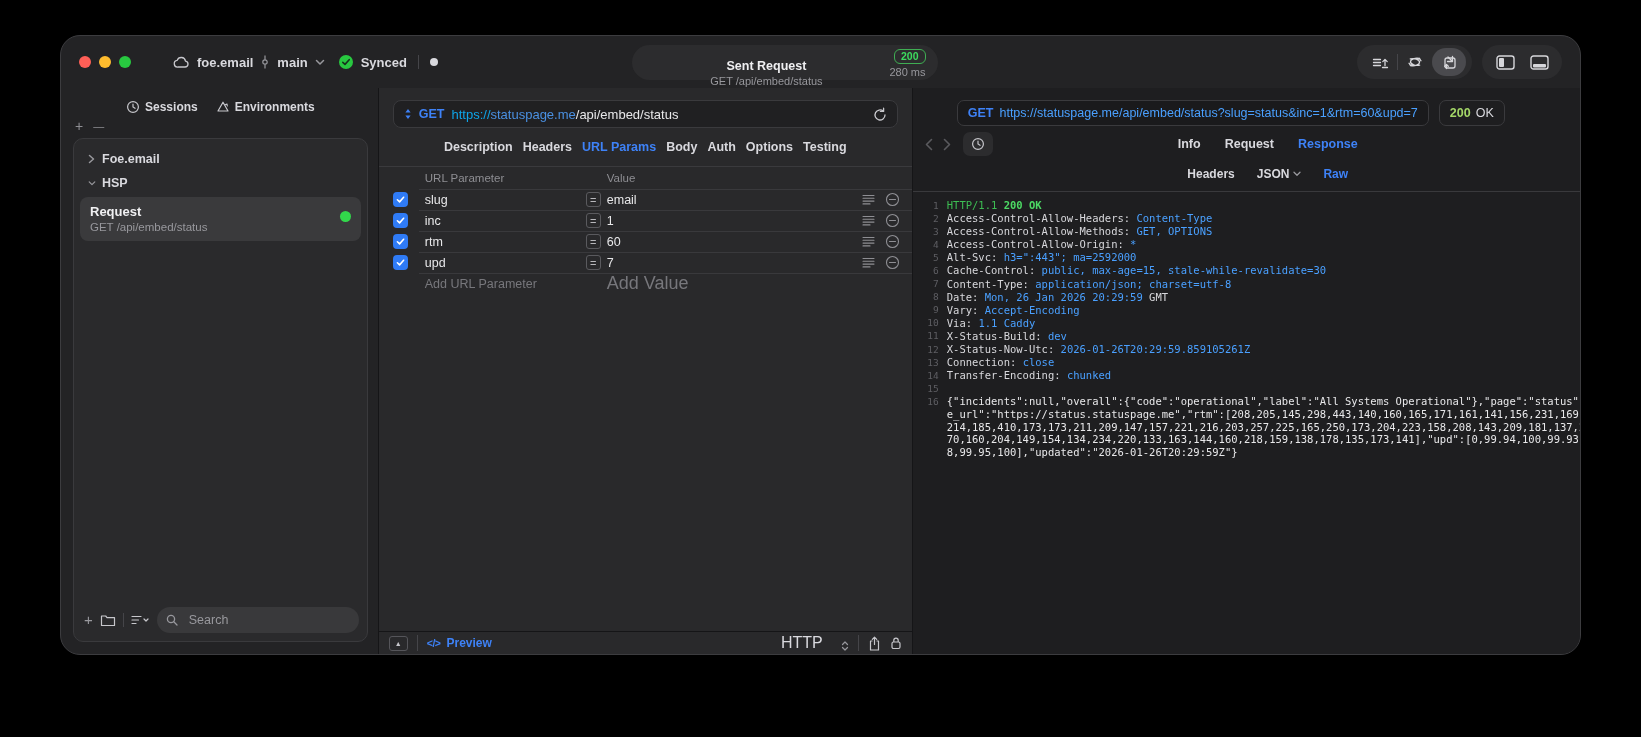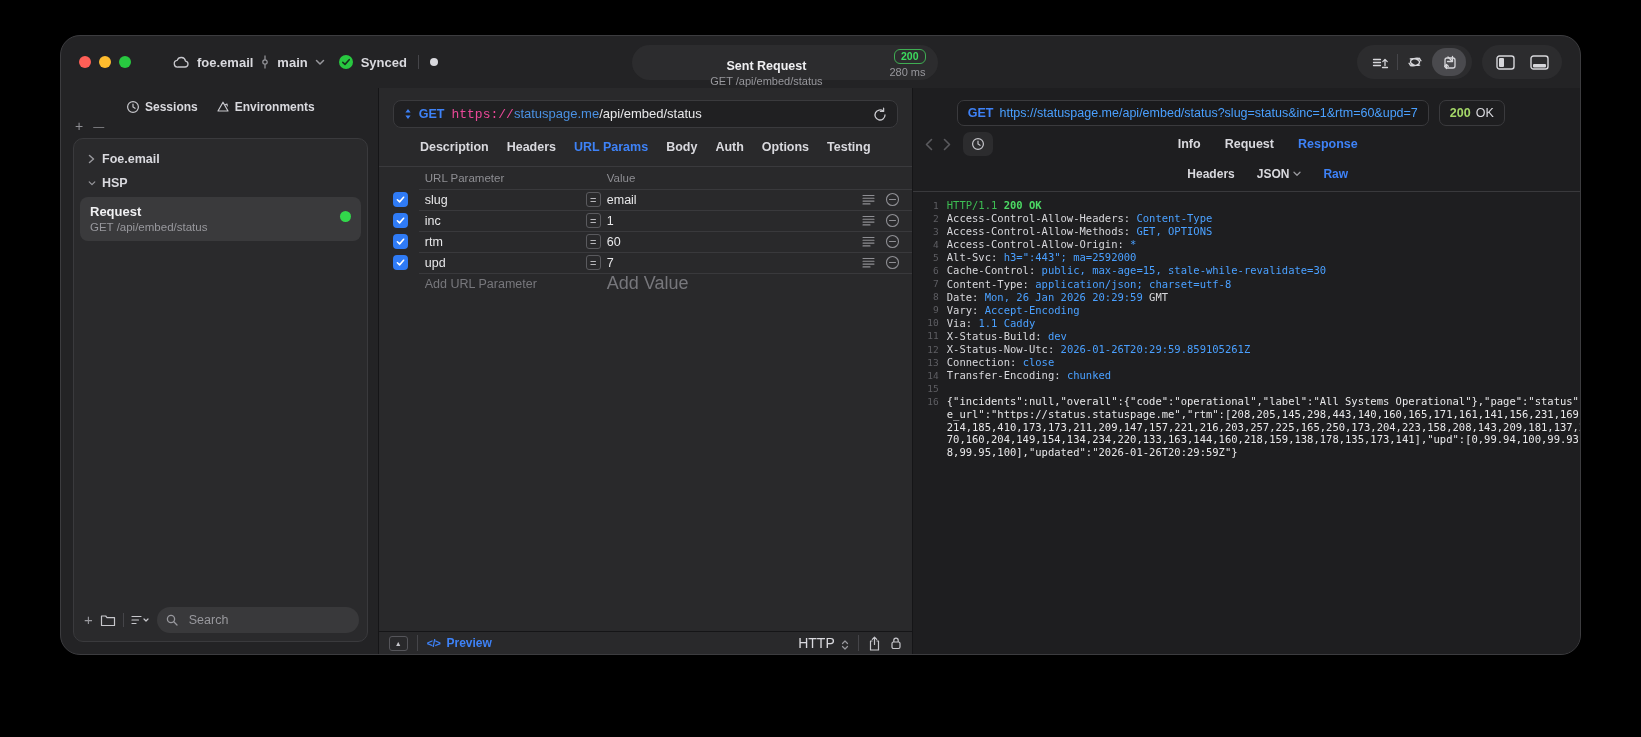--- a/index.html
+++ b/index.html
@@ -57,22 +57,22 @@
   .sb-footer .vline{height:14px;}
   .search-pill{flex:1;height:26px;background:#39393b;border-radius:13px;display:flex;align-items:center;gap:11px;padding:0 9px;}
   .search-pill input{flex:1;min-width:0;background:transparent;border:none;outline:none;color:var(--text);font-size:12.5px;}
   .search-pill input::placeholder{color:var(--dim);}
   
   .reqpanel{flex:0 0 534px;background:var(--panel-mid);border-left:1px solid var(--hairline);display:flex;flex-direction:column;min-height:0;}
   .urlbar{margin:12px 14px 0;height:28px;background:#202022;border:1px solid var(--border);border-radius:8px;
     display:flex;align-items:center;gap:7px;padding:0 10px;}
   .method{color:var(--blue);font-weight:700;font-size:12.5px;}
   .url{font-size:13px;white-space:nowrap;overflow:hidden;}
-  .url .scheme{color:#ec4899;font-family:Liberation Mono, monospace;} .url .host{color:#4a90e2;} .url .path{color:#e8e8ea;}
-  .mtabs{height:38px;display:flex;align-items:center;justify-content:center;gap:18px;}
+  .url .scheme{color:#0ea5e9;} .url .host{color:#4a90e2;} .url .path{color:#e8e8ea;}
+  .mtabs{height:38px;display:flex;align-items:center;justify-content:center;gap:10px;}
   .mtab{font-size:12.5px;color:var(--text);font-weight:700;cursor:default;}
   .mtab.active{color:var(--blue);}
   .ptable{border-top:1px solid var(--border);}
   .thead{display:flex;height:22px;align-items:center;color:#8e8e93;font-size:11.5px;}
   .th1{margin-left:46px;width:182px;} 
   .prow{position:relative;display:flex;align-items:center;height:21px;}
   .prow::before{content:'';position:absolute;left:40px;right:0;top:0;border-top:1px solid #39393c;}
   .cb{margin-left:14px;width:15px;height:15px;border-radius:4px;background:#2f7bf6;display:flex;align-items:center;justify-content:center;flex:none;}
   .pname{margin-left:17px;width:161px;color:#e8e8ea;font-size:12.5px;}
   .peq{width:15px;height:15px;border:1px solid #5a5a5e;border-radius:3px;color:#b8b8bc;font-size:11px;
@@ -82,21 +82,21 @@
   .minus{color:#8e8e93;display:flex;margin:0 12px 0 10px;}
   .addrow{display:flex;align-items:center;height:21px;position:relative;}
   .addrow::before{content:'';position:absolute;left:40px;right:0;top:0;border-top:1px solid #39393c;}
   .add1{margin-left:46px;width:182px;color:var(--dimmer);font-size:12.5px;}
   .add2{color:var(--dimmer);font-size:18px;}
   .req-footer{margin-top:auto;height:23px;border-top:1px solid var(--hairline);display:flex;align-items:center;gap:9px;padding:0 10px;}
   .upbtn{width:19px;height:15px;border:1px solid #55555a;border-radius:3px;color:#c7c7cc;font-size:7px;
     display:flex;align-items:center;justify-content:center;}
   .preview{display:flex;align-items:center;gap:6px;color:var(--blue);font-size:12px;font-weight:700;}
   .preview .code{font-size:10.5px;letter-spacing:-0.5px;}
-  .httpsel{margin-left:auto;display:flex;align-items:flex-end;gap:6px;color:var(--text);font-size:14px;}
+  .httpsel{margin-left:auto;display:flex;align-items:flex-end;gap:18px;color:var(--text);font-size:16px;}
   .f-icn{color:#c7c7cc;display:flex;}
   
   .resppanel{flex:1;background:var(--panel-right);border-left:1px solid var(--hairline);display:flex;flex-direction:column;min-height:0;}
   .resp-top{margin:12px 118px 0 44px;display:flex;gap:10px;align-items:center;}
   .resp-url{flex:1;height:26px;border:1px solid var(--border);border-radius:7px;background:#1a1a1c;
     display:flex;align-items:center;gap:6px;padding:0 10px;color:var(--blue2);font-size:12.5px;white-space:nowrap;overflow:hidden;}
   .resp-url .m{font-weight:700;color:var(--blue);}
   .resp-badge{height:26px;border:1px solid var(--border);border-radius:7px;display:flex;align-items:center;gap:5px;padding:0 10px;font-size:12.5px;}
   .resp-badge .code{color:var(--lime);font-weight:700;} .resp-badge .ok{color:var(--text);}
   .resp-nav{height:36px;display:flex;align-items:center;padding:0 16px 0 12px;position:relative;}

